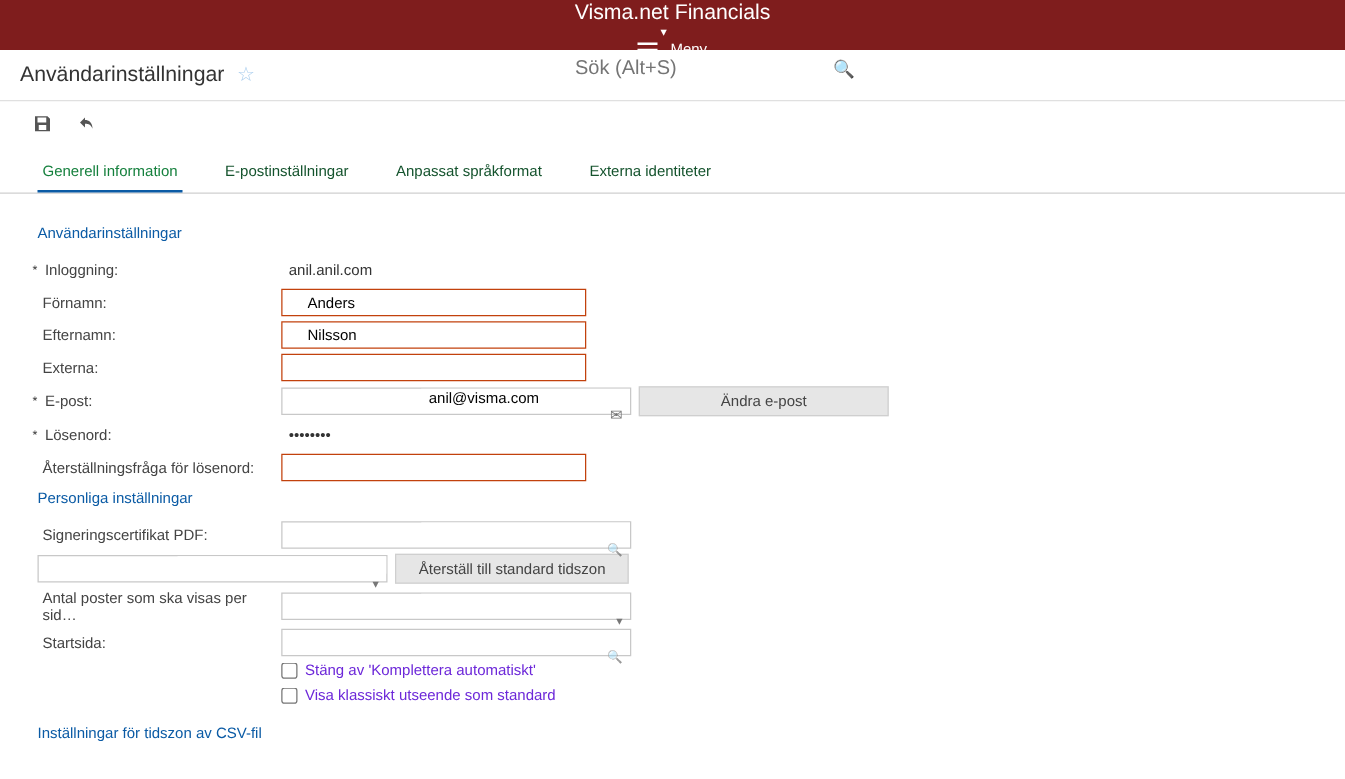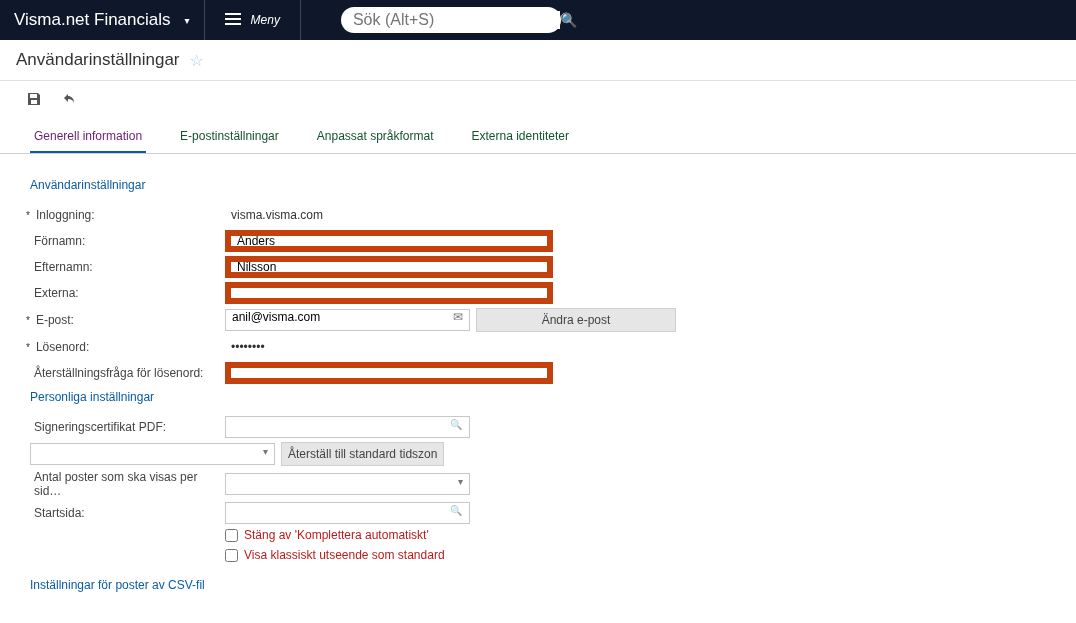--- a/index.html
+++ b/index.html
@@ -1,59 +1,59 @@
 <!DOCTYPE html>
 <html><head>
 <meta charset="utf-8">
 <style>
 * { box-sizing: border-box; margin: 0; padding: 0; }
 body { font-family: Arial, sans-serif; font-size: 12px; color: #333; background: #fff; }
 
-.topbar { background: #0f172a; height: 40px; display: flex; align-items: center; color: #fff; }
+.topbar { background: #7f1d1d; height: 40px; display: flex; align-items: center; color: #fff; flex-direction: column; }
 .topbar-title { font-size: 17px; font-weight: 400; padding: 0 14px; }
 .topbar-chevron { font-size: 10px; padding-right: 14px; }
 .topbar-divider { width: 1px; height: 40px; background: rgba(255,255,255,0.2); }
-.topbar-menu { display: flex; align-items: flex-start; gap: 10px; padding: 0 20px; cursor: pointer; font-style: italic; }
+.topbar-menu { display: flex; align-items: flex-end; gap: 10px; padding: 0 20px; cursor: pointer; }
 .hamburger { display: inline-flex; flex-direction: column; gap: 3px; }
 .hamburger span { display: block; width: 16px; height: 2px; background: #fff; }
 .topbar-search { margin-left: 40px; background: #fff; border-radius: 14px; height: 26px; width: 220px; display: flex; align-items: center; padding: 0 12px; }
 .topbar-search input { border: none; outline: none; flex: 1; font-size: 16px; color: #999; }
 .search-icon { color: #1e6fb8; font-size: 14px; }
 
 .subheader { background: #fff; padding: 10px 16px; display: flex; align-items: center; gap: 10px; border-bottom: 1px solid #e0e0e0; }
 .subheader-title { font-size: 17px; color: #333; font-weight: 400; }
 .star-icon { color: #aaceee; font-size: 16px; }
 
 .toolbar { padding: 10px 26px; display: flex; gap: 20px; }
 .toolbar-icon { color: #555; font-size: 16px; cursor: pointer; }
 
 .tabs { display: flex; gap: 30px; padding: 0 30px; border-bottom: 1px solid #d0d0d0; }
 .tab { padding: 8px 4px; font-size: 12px; color: #14532d; cursor: pointer; border-bottom: 2px solid transparent; }
-.tab.active { color: #701a75; border-bottom-color: #0b5ba5; }
+.tab.active { color: #15803d; border-bottom-color: #0b5ba5; }
 
 .form-area { padding: 18px 30px; }
 .section-title { color: #0b5ba5; font-size: 12px; margin-bottom: 12px; margin-top: 6px; }
 
 .form-row { display: flex; align-items: center; margin-bottom: 4px; min-height: 22px; }
 .form-label { width: 195px; font-size: 12px; color: #444; padding-left: 4px; display: flex; align-items: center; gap: 4px; }
 .form-label .req { color: #333; font-size: 10px; margin-left: -8px; margin-right: 2px; }
 .form-static { font-size: 12px; color: #333; padding-left: 6px; }
 
-.text-input { width: 328px; height: 22px; border: 6px solid #c2410c; padding: 0 6px; font-size: 12px; }
-.text-input-with-icon { width: 245px; height: 22px; border: 1px solid #c8c8c8; display: flex; align-items: flex-start; }
+.text-input { width: 244px; height: 22px; border: 1px solid #c2410c; padding: 0 20px; font-size: 12px; }
+.text-input-with-icon { width: 280px; height: 22px; border: 1px solid #c8c8c8; display: flex; align-items: flex-end; flex-direction: column; }
 .text-input-with-icon input { border: none; outline: none; flex: 1; padding: 0 6px; font-size: 12px; }
 .text-input-with-icon .trail-icon { padding: 0 6px; color: #777; font-size: 12px; cursor: pointer; }
 .textarea { width: 280px; height: 22px; border: 1px solid #c8c8c8; resize: both; padding: 2px 6px; font-size: 12px; }
 
-.btn { background: #e6e6e6; border: 1px solid #cfcfcf; height: 24px; padding: 0 6px; font-size: 12px; color: #444; cursor: pointer; margin-left: 6px; }
+.btn { background: #e6e6e6; border: 1px solid #cfcfcf; height: 24px; padding: 0 18px; font-size: 12px; color: #444; cursor: pointer; margin-left: 6px; }
 .btn-wide { width: 200px; text-align: center; }
 
 .checkbox-row { display: flex; align-items: center; gap: 6px; margin-left: 195px; margin-bottom: 6px; margin-top: 4px; }
 .checkbox-row input { width: 13px; height: 13px; }
-.checkbox-row label { font-size: 12px; color: #b91c1c; text-align: right; }
+.checkbox-row label { font-size: 12px; color: #6d28d9; text-align: right; }
 
 .lookup-icon::before { content: "🔍"; font-size: 10px; opacity: 0.6; }
 .dropdown-icon::before { content: "▾"; font-size: 10px; color: #777; }
 .mail-icon::before { content: "✉"; }
 
 </style>
 </head>
 <body>
 
 <div class="topbar">
@@ -102,21 +102,21 @@
 
 <div class="form-area">
 
   <div class="section-title">Användarinställningar</div>
 
   <div class="form-row">
     <div class="form-label">
         <span class="req">*</span>
         <span>Inloggning:</span>
       </div>
-    <div class="form-static">visma.visma.com</div>
+    <div class="form-static">anil.anil.com</div>
   </div>
 
   <div class="form-row">
     <div class="form-label">Förnamn:</div>
     <input class="text-input" value="Anders" style="">
   </div>
 
   <div class="form-row">
     <div class="form-label">Efternamn:</div>
     <input class="text-input" value="Nilsson" style="">
@@ -190,15 +190,15 @@
   <div class="checkbox-row">
     <input type="checkbox" style="">
     <label>Stäng av 'Komplettera automatiskt'</label>
   </div>
 
   <div class="checkbox-row">
     <input type="checkbox" style="">
     <label>Visa klassiskt utseende som standard</label>
   </div>
 
-  <div class="section-title" style="margin-top:16px">Inställningar för poster av CSV-fil</div>
+  <div class="section-title" style="margin-top:16px">Inställningar för tidszon av CSV-fil</div>
 
 </div>
 
 </body></html>

